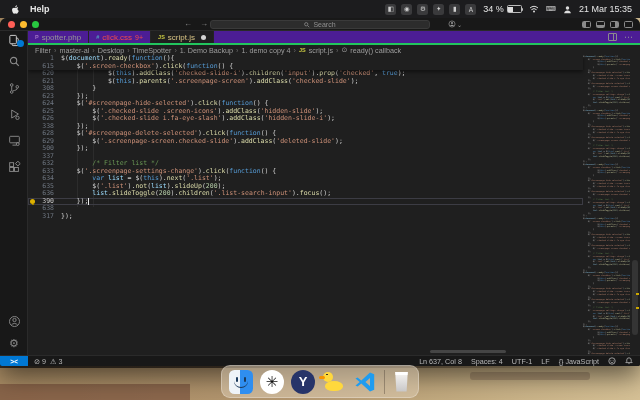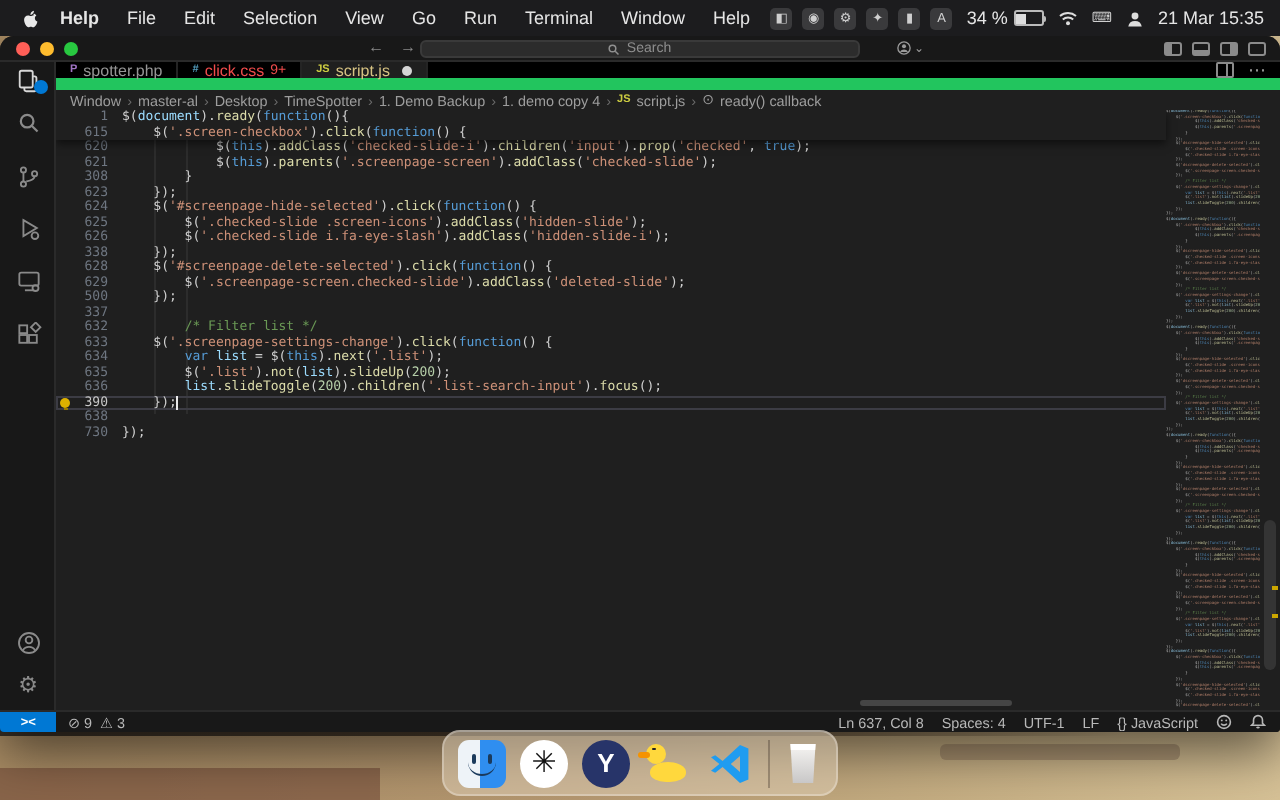--- a/index.html
+++ b/index.html
@@ -39,22 +39,22 @@
     border:1px solid #3a3a3a;border-radius:3px;display:flex;align-items:center;justify-content:center;
     gap:3px;color:#8f8f8f;font-size:7px;box-sizing:border-box;}
   .acct-menu{position:absolute;left:448px;top:2px;display:flex;align-items:center;gap:1px;color:#9a9a9a;font-size:6px;}
   .layout-icons{position:absolute;right:7px;top:3px;display:flex;gap:5px;}
   .lay{width:9px;height:7px;border:1px solid #8b8b8b;border-radius:1.5px;position:relative;box-sizing:border-box;}
   .lay i{position:absolute;background:#8b8b8b;}
   .lay.left i{left:0;top:0;bottom:0;width:3px;}
   .lay.bottom i{left:0;right:0;bottom:0;height:2.5px;}
   .lay.right i{right:0;top:0;bottom:0;width:3px;}
   
-  .tabbar{margin-left:28px;height:14px;background:#000000;display:flex;align-items:stretch;
-    border-bottom:6px solid #22c55e;box-sizing:border-box;}
+  .tabbar{margin-left:28px;height:14px;background:#4c1d95;display:flex;align-items:stretch;
+    border-bottom:2px solid #22c55e;box-sizing:border-box;}
   .tab{display:flex;align-items:center;gap:3px;padding:0 7px;font-size:8px;color:#9d9d9d;
     border-right:1px solid #242424;white-space:nowrap;}
   .tab.active{background:#1f1f1f;}
   .tab-ficon{font-size:5.5px;font-weight:bold;}
   .tab-badge{font-size:7px;}
   .tab-dot{width:5px;height:5px;border-radius:50%;background:#d4d4d4;margin-left:3px;}
   .tab-right{margin-left:auto;display:flex;align-items:center;gap:7px;color:#9d9d9d;padding-right:7px;}
   .split-ico{width:9px;height:8px;border:1px solid #8b8b8b;border-radius:1px;position:relative;box-sizing:border-box;}
   .split-ico i{position:absolute;left:4px;top:0;bottom:0;width:1px;background:#8b8b8b;}
   .more-ico{font-size:9px;line-height:8px;}
@@ -136,31 +136,20 @@
 </div>
 
 <div class="menubar">
   <div class="menu-left">
     <span class="apple">
       <svg width="9" height="11" viewBox="0 0 11 13">
           <path fill="#e8e8e8" d="M8.3 4.3c-.7 0-1.3.4-1.7.4-.4 0-1-.4-1.7-.4C3.6 4.3 2.5 5.4 2.5 7c0 2 1.5 4.6 2.7 4.6.5 0 .8-.3 1.4-.3.6 0 .9.3 1.4.3 1.2 0 2.6-2.3 2.6-3.6-1-.4-1.5-1.2-1.5-2 0-.7.4-1.3.9-1.6-.4-.7-1.1-1.1-1.7-1.1zM7.9 3.2c.4-.5.7-1.1.6-1.8-.6.1-1.2.4-1.6.9-.3.4-.6 1-.5 1.7.6 0 1.1-.3 1.5-.8z"></path>
         </svg>
     </span>
     <span class="menu-item app">Help</span>
-    <span id="menu-items" style="display:flex;">
-        <span class="menu-item">File</span>
-        <span class="menu-item">Edit</span>
-        <span class="menu-item">Selection</span>
-        <span class="menu-item">View</span>
-        <span class="menu-item">Go</span>
-        <span class="menu-item">Run</span>
-        <span class="menu-item">Terminal</span>
-        <span class="menu-item">Window</span>
-        <span class="menu-item">Help</span>
-      </span>
   </div>
   <div class="menu-right">
     <span id="menubar-extras" style="display:flex;gap:5px;">
         <span class="mb-ico">◧</span>
         <span class="mb-ico">◉</span>
         <span class="mb-ico">⚙</span>
         <span class="mb-ico">✦</span>
         <span class="mb-ico">▮</span>
         <span class="mb-ico">A</span>
       </span>
@@ -250,21 +239,21 @@
       </span>
     <div class="tab-right">
       <span class="split-ico">
           <i></i>
         </span>
       <span class="more-ico">⋯</span>
     </div>
   </div>
 
   <div class="breadcrumb" id="breadcrumb">
-      <span>Window</span>
+      <span>Filter</span>
       <span class="bc-sep">›</span>
       <span>master-al</span>
       <span class="bc-sep">›</span>
       <span>Desktop</span>
       <span class="bc-sep">›</span>
       <span>TimeSpotter</span>
       <span class="bc-sep">›</span>
       <span>1. Demo Backup</span>
       <span class="bc-sep">›</span>
       <span>1. demo copy 4</span>
@@ -347,21 +336,21 @@
         <div class="crow"><span class="lnum">629</span><span class="ccode"><span style="color: rgb(207, 207, 207);">        $(</span><span style="color: rgb(206, 145, 120);">'.screenpage-screen.checked-slide'</span><span style="color: rgb(207, 207, 207);">).</span><span style="color: rgb(220, 220, 170);">addClass</span><span style="color: rgb(207, 207, 207);">(</span><span style="color: rgb(206, 145, 120);">'deleted-slide'</span><span style="color: rgb(207, 207, 207);">);</span></span></div>
         <div class="crow"><span class="lnum">500</span><span class="ccode"><span style="color: rgb(207, 207, 207);">    });</span></span></div>
         <div class="crow"><span class="lnum">337</span><span class="ccode"></span></div>
         <div class="crow"><span class="lnum">632</span><span class="ccode"><span style="color: rgb(207, 207, 207);">        </span><span style="color: rgb(106, 153, 85);">/* Filter list */</span></span></div>
         <div class="crow"><span class="lnum">633</span><span class="ccode"><span style="color: rgb(207, 207, 207);">    $(</span><span style="color: rgb(206, 145, 120);">'.screenpage-settings-change'</span><span style="color: rgb(207, 207, 207);">).</span><span style="color: rgb(220, 220, 170);">click</span><span style="color: rgb(207, 207, 207);">(</span><span style="color: rgb(86, 156, 214);">function</span><span style="color: rgb(207, 207, 207);">() {</span></span></div>
         <div class="crow"><span class="lnum">634</span><span class="ccode"><span style="color: rgb(207, 207, 207);">        </span><span style="color: rgb(86, 156, 214);">var</span><span style="color: rgb(207, 207, 207);"> </span><span style="color: rgb(156, 220, 254);">list</span><span style="color: rgb(207, 207, 207);"> = $(</span><span style="color: rgb(86, 156, 214);">this</span><span style="color: rgb(207, 207, 207);">).</span><span style="color: rgb(220, 220, 170);">next</span><span style="color: rgb(207, 207, 207);">(</span><span style="color: rgb(206, 145, 120);">'.list'</span><span style="color: rgb(207, 207, 207);">);</span></span></div>
         <div class="crow"><span class="lnum">635</span><span class="ccode"><span style="color: rgb(207, 207, 207);">        $(</span><span style="color: rgb(206, 145, 120);">'.list'</span><span style="color: rgb(207, 207, 207);">).</span><span style="color: rgb(220, 220, 170);">not</span><span style="color: rgb(207, 207, 207);">(</span><span style="color: rgb(156, 220, 254);">list</span><span style="color: rgb(207, 207, 207);">).</span><span style="color: rgb(220, 220, 170);">slideUp</span><span style="color: rgb(207, 207, 207);">(</span><span style="color: rgb(181, 206, 168);">200</span><span style="color: rgb(207, 207, 207);">);</span></span></div>
         <div class="crow"><span class="lnum">636</span><span class="ccode"><span style="color: rgb(207, 207, 207);">        </span><span style="color: rgb(156, 220, 254);">list</span><span style="color: rgb(207, 207, 207);">.</span><span style="color: rgb(220, 220, 170);">slideToggle</span><span style="color: rgb(207, 207, 207);">(</span><span style="color: rgb(181, 206, 168);">200</span><span style="color: rgb(207, 207, 207);">).</span><span style="color: rgb(220, 220, 170);">children</span><span style="color: rgb(207, 207, 207);">(</span><span style="color: rgb(206, 145, 120);">'.list-search-input'</span><span style="color: rgb(207, 207, 207);">).</span><span style="color: rgb(220, 220, 170);">focus</span><span style="color: rgb(207, 207, 207);">();</span></span></div>
         <div class="crow cur"><span class="lnum">390</span><span class="ccode"><span style="color: rgb(207, 207, 207);">    });</span></span><span class="bulb"></span><span class="cursor" style="left: 60.37px;"></span></div>
         <div class="crow"><span class="lnum">638</span><span class="ccode"></span></div>
-        <div class="crow"><span class="lnum">730</span><span class="ccode"><span style="color: rgb(207, 207, 207);">});</span></span></div>
+        <div class="crow"><span class="lnum">317</span><span class="ccode"><span style="color: rgb(207, 207, 207);">});</span></span></div>
       </div>
     <div class="sticky" id="sticky">
         <div class="crow"><span class="lnum">1</span><span class="ccode"><span style="color: rgb(207, 207, 207);">$(</span><span style="color: rgb(156, 220, 254);">document</span><span style="color: rgb(207, 207, 207);">).</span><span style="color: rgb(220, 220, 170);">ready</span><span style="color: rgb(207, 207, 207);">(</span><span style="color: rgb(86, 156, 214);">function</span><span style="color: rgb(207, 207, 207);">(){</span></span></div>
         <div class="crow"><span class="lnum">615</span><span class="ccode"><span style="color: rgb(207, 207, 207);">    $(</span><span style="color: rgb(206, 145, 120);">'.screen-checkbox'</span><span style="color: rgb(207, 207, 207);">).</span><span style="color: rgb(220, 220, 170);">click</span><span style="color: rgb(207, 207, 207);">(</span><span style="color: rgb(86, 156, 214);">function</span><span style="color: rgb(207, 207, 207);">() {</span></span></div>
       </div>
     <div class="minimap" id="minimap">
         <div class="mrow"><span style="color: rgb(207, 207, 207);">$(</span><span style="color: rgb(156, 220, 254);">document</span><span style="color: rgb(207, 207, 207);">).</span><span style="color: rgb(220, 220, 170);">ready</span><span style="color: rgb(207, 207, 207);">(</span><span style="color: rgb(86, 156, 214);">function</span><span style="color: rgb(207, 207, 207);">(){</span></div>
         <div class="mrow"><span style="color: rgb(207, 207, 207);">    $(</span><span style="color: rgb(206, 145, 120);">'.screen-checkbox'</span><span style="color: rgb(207, 207, 207);">).</span><span style="color: rgb(220, 220, 170);">click</span><span style="color: rgb(207, 207, 207);">(</span><span style="color: rgb(86, 156, 214);">function</span></div>
         <div class="mrow"><span style="color: rgb(207, 207, 207);">            $(</span><span style="color: rgb(86, 156, 214);">this</span><span style="color: rgb(207, 207, 207);">).</span><span style="color: rgb(220, 220, 170);">addClass</span><span style="color: rgb(207, 207, 207);">(</span><span style="color: rgb(206, 145, 120);">'checked-slide-i'</span></div>
         <div class="mrow"><span style="color: rgb(207, 207, 207);">            $(</span><span style="color: rgb(86, 156, 214);">this</span><span style="color: rgb(207, 207, 207);">).</span><span style="color: rgb(220, 220, 170);">parents</span><span style="color: rgb(207, 207, 207);">(</span><span style="color: rgb(206, 145, 120);">'.screenpage-screen'</span></div>

